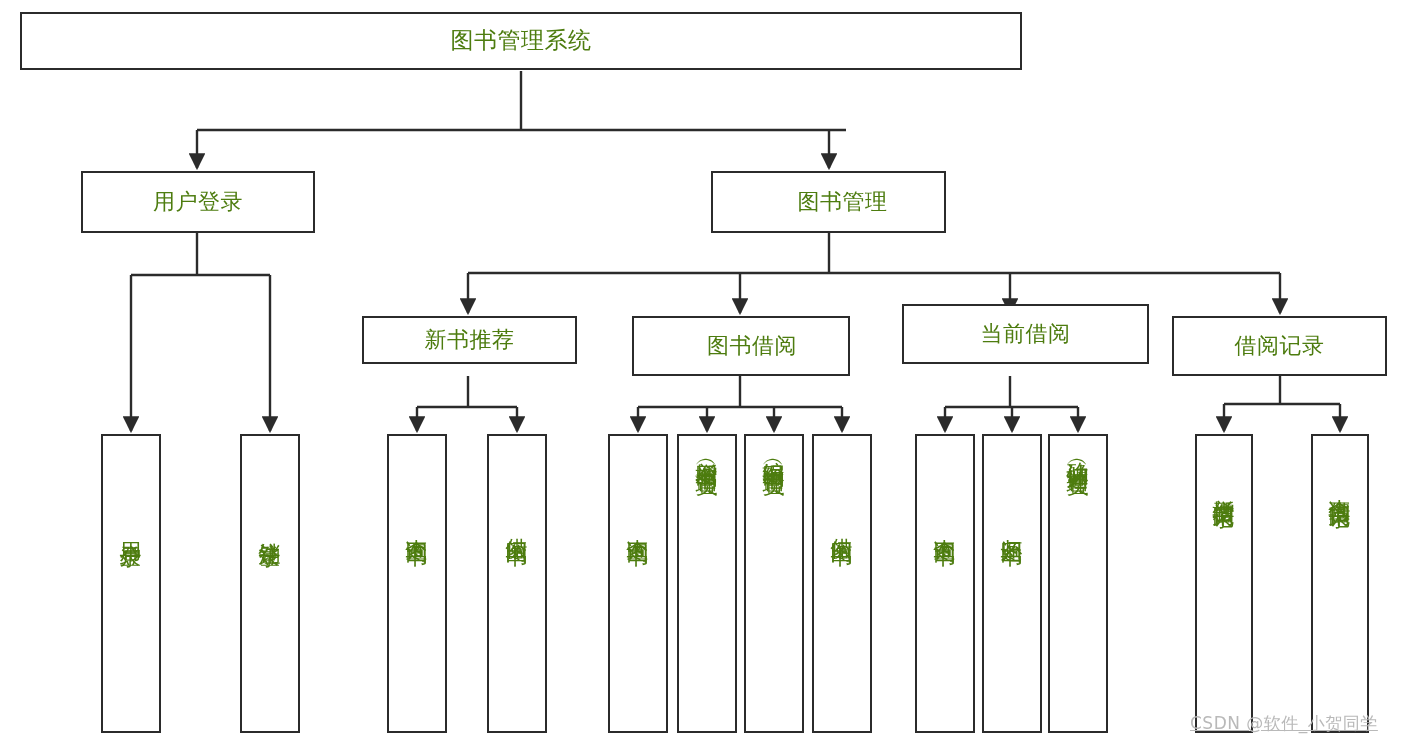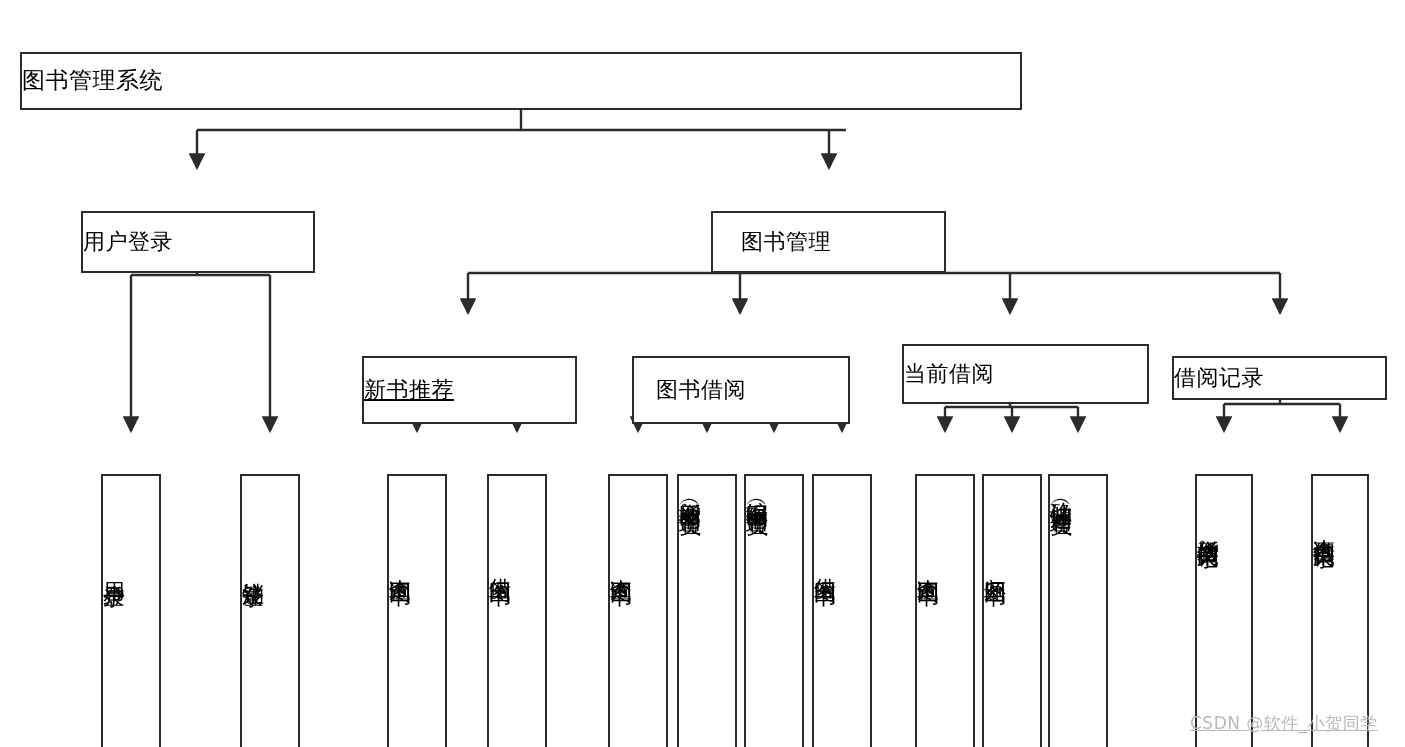--- a/index.html
+++ b/index.html
@@ -24,22 +24,22 @@
     width: 1405px;
     height: 747px;
   }
   .node {
     position: absolute;
     box-sizing: border-box;
     background: #ffffff;
     border: 2px solid #2b2b2b;
     display: flex;
     align-items: center;
-    color: #000000;
-    margin-top: 40px;
+    justify-content: center;
+    color: #4d7c0f;
   }
   .node .label {
     display: block;
     text-align: center;
     line-height: 1.18;
     white-space: nowrap;
   }
   .node.horiz .label {
     font-size: 22px;
     letter-spacing: 0.5px;
@@ -128,30 +128,30 @@
     <span class="label">图书管理系统</span>
   </div>
 
   <div class="node horiz" style="left:81px; top:171px; width:234px; height:62px;">
     <span class="label">用户登录</span>
   </div>
   <div class="node horiz" style="left:711px; top:171px; width:235px; height:62px;padding-left:28px;">
     <span class="label">图书管理</span>
   </div>
 
-  <div class="node horiz" style="left:362px; top:316px; width:215px; height:68px;text-decoration:underline;">
+  <div class="node horiz" style="left:362px; top:316px; width:215px; height:48px;">
     <span class="label">新书推荐</span>
   </div>
-  <div class="node horiz" style="left:632px; top:316px; width:218px; height:68px;padding-left:22px;">
+  <div class="node horiz" style="left:632px; top:316px; width:218px; height:60px;padding-left:22px;">
     <span class="label">图书借阅</span>
   </div>
   <div class="node horiz" style="left:902px; top:304px; width:247px; height:60px;">
     <span class="label">当前借阅</span>
   </div>
-  <div class="node horiz" style="left:1172px; top:316px; width:215px; height:44px;">
+  <div class="node horiz" style="left:1172px; top:316px; width:215px; height:60px;">
     <span class="label">借阅记录</span>
   </div>
 
   <div class="node vert" style="left:101px; top:434px; width:60px; height:299px; padding-top:88px;">
     <span class="label">用户登录</span>
   </div>
   <div class="node vert" style="left:240px; top:434px; width:60px; height:299px; padding-top:88px;">
     <span class="label">注销登录</span>
   </div>
 

